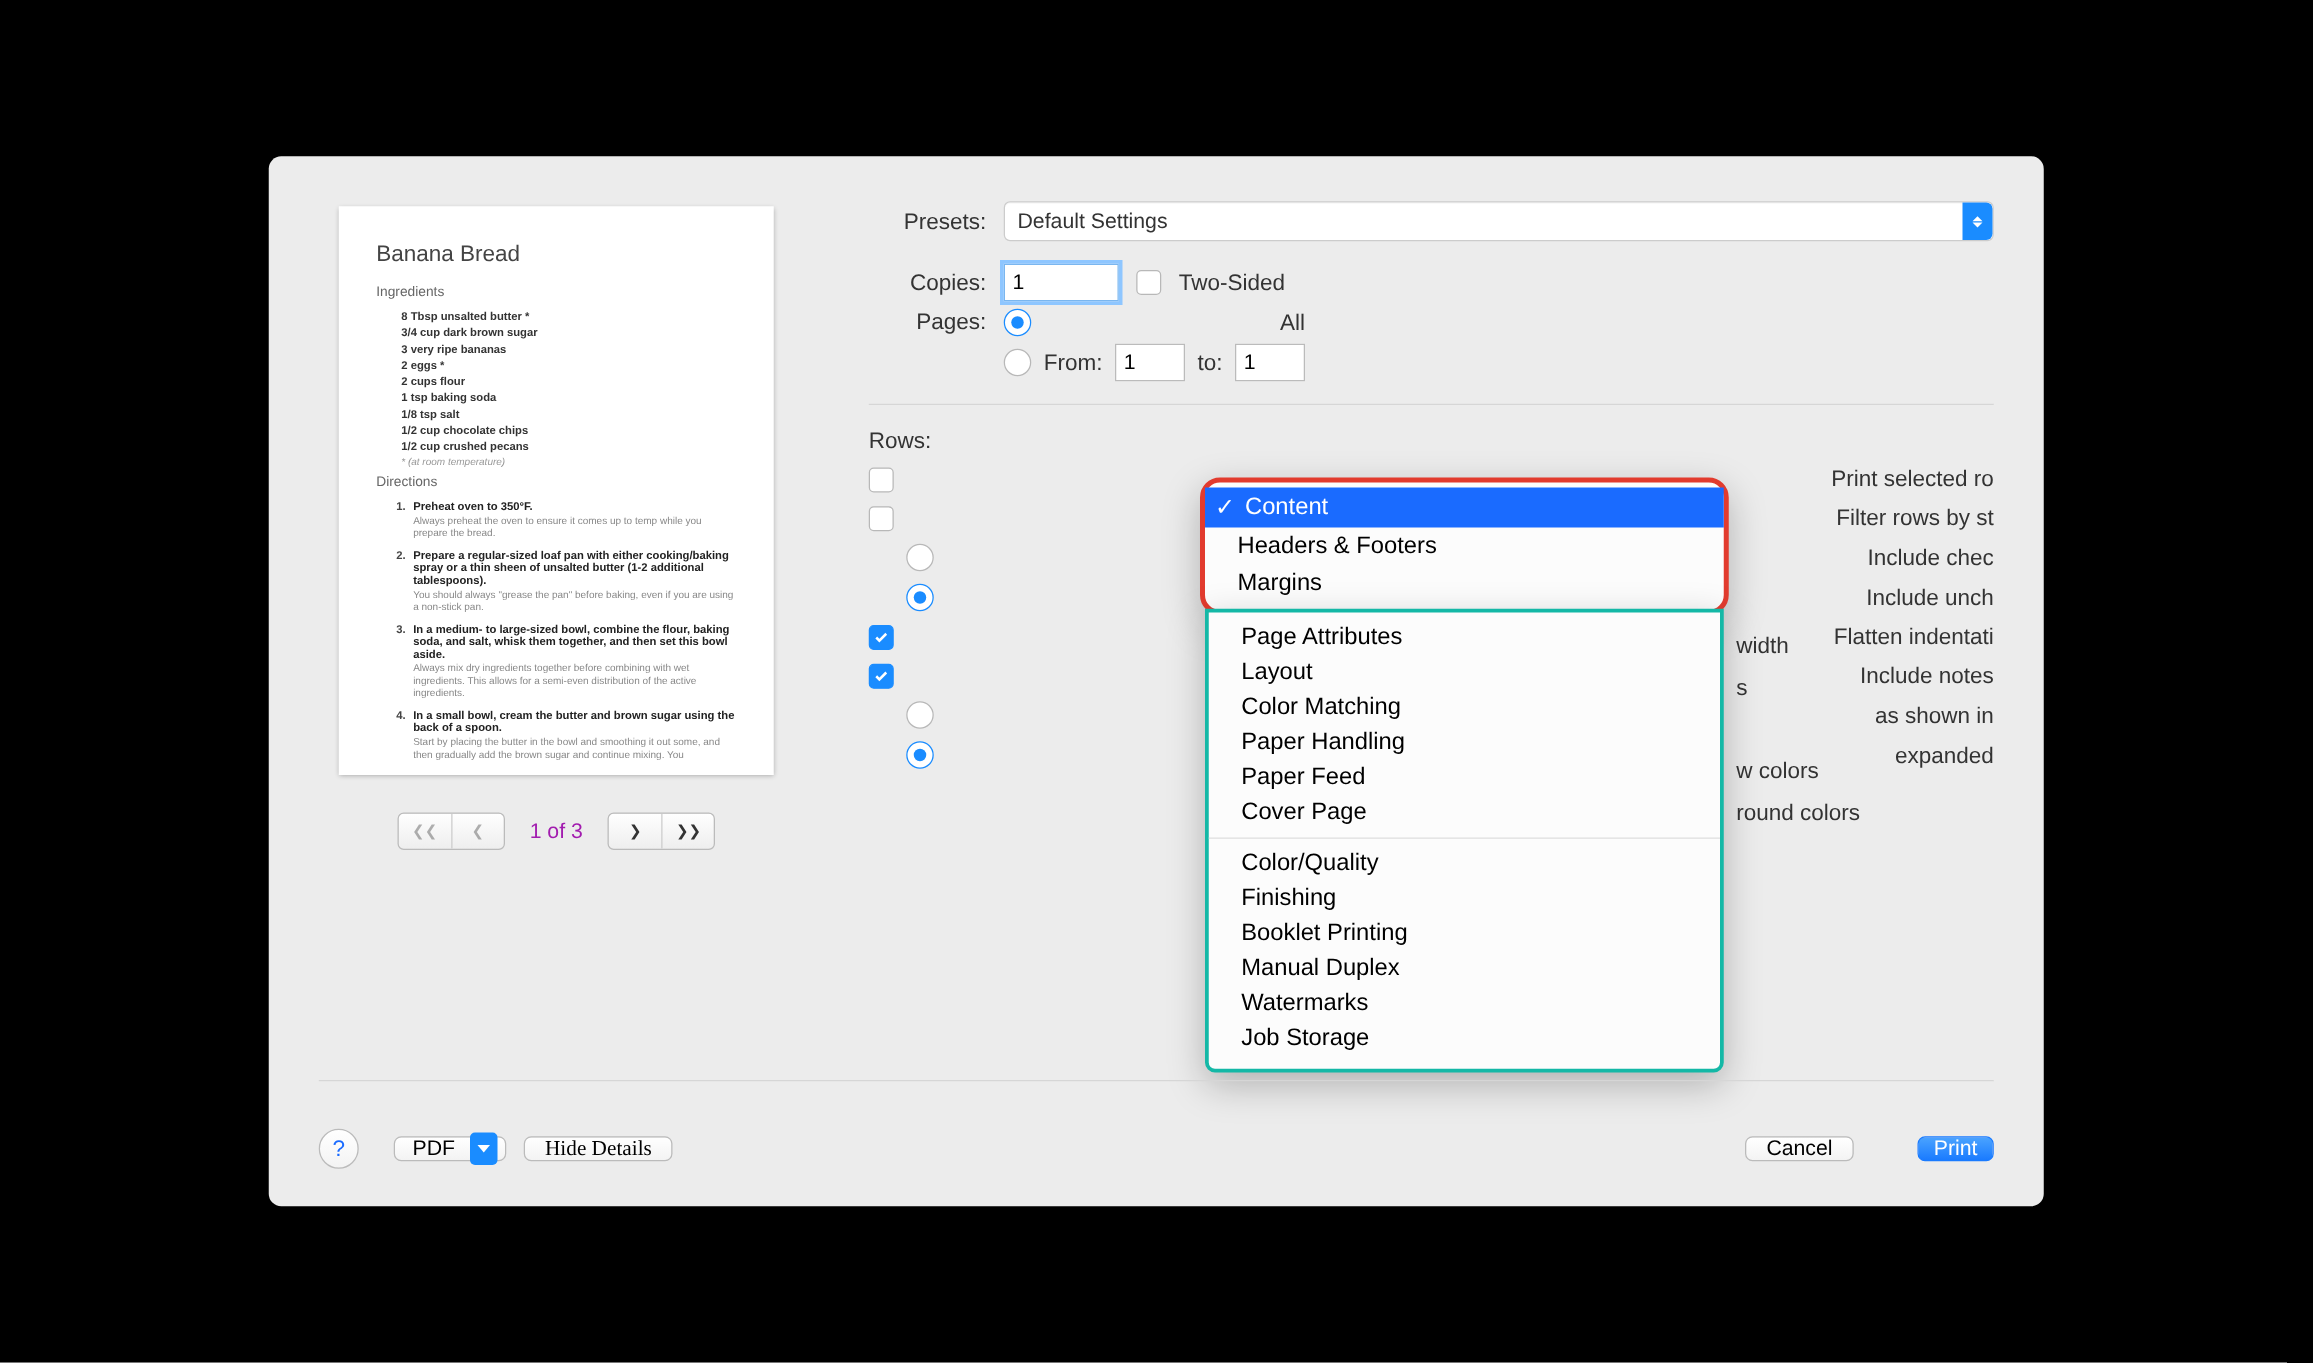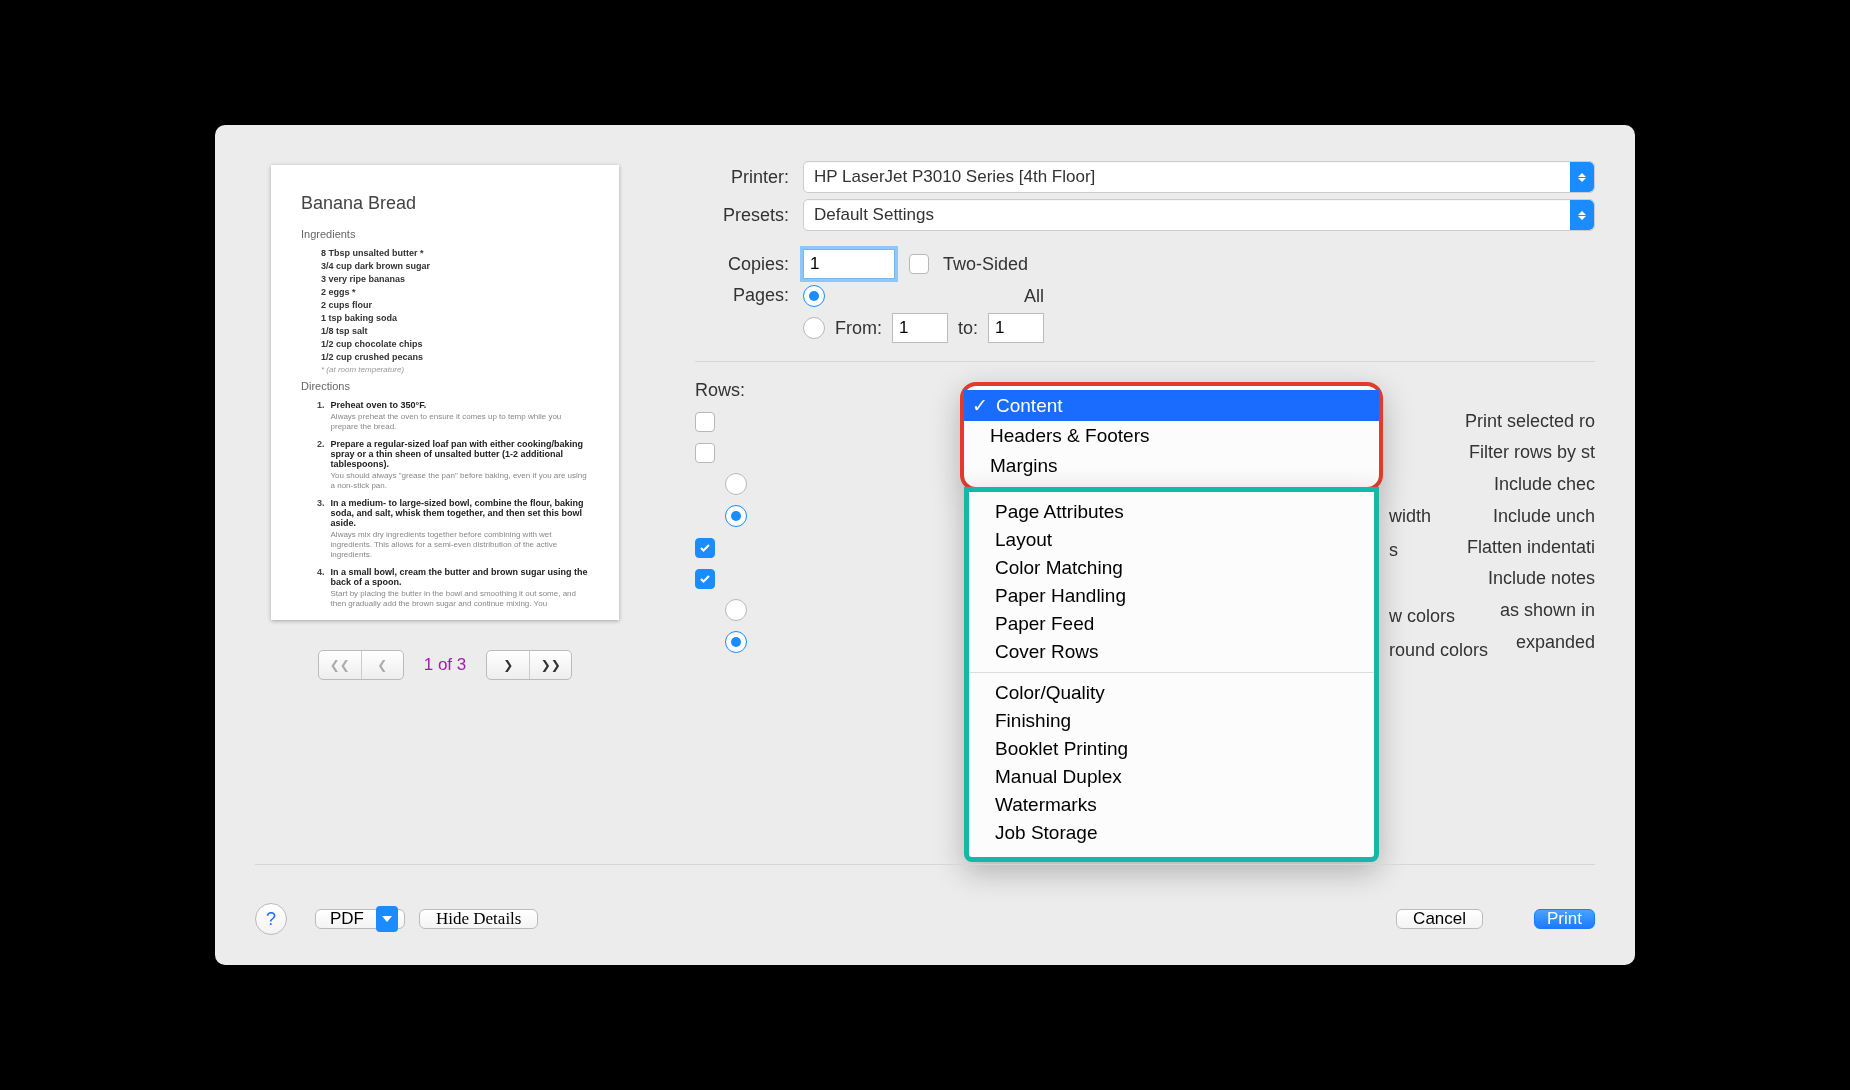--- a/index.html
+++ b/index.html
@@ -100,21 +100,21 @@
     padding: 4px 0 6px;
     font-size:19px;
   }
   .popover .item { padding:4px 26px; display:flex; align-items:center; gap:10px;}
   .popover .item.sel { background:#1a6bff; color:#fff; }
   .popover .item.sel::before {
     content:"✓"; margin-left:-18px; width:14px; display:inline-block;
   }
   .popover-below {
     position:absolute; left:749px; top:362px; width:415px;
-    background:#fcfcfc; border:5px solid #14b8a6; border-radius:0 0 8px 8px;
+    background:#fcfcfc; border:3px solid #14b8a6; border-radius:0 0 8px 8px;
     box-shadow:0 10px 30px rgba(0,0,0,.25);
     padding:6px 0 10px; font-size:19px;
   }
   .popover-below .item { padding:3px 26px; }
 
   
   .dialog-hr { position:absolute; left:40px; right:40px; bottom:100px; border:none; border-top:1px solid #d6d6d6;}
   .footer {
     position:absolute; left:40px; right:40px; bottom:30px; display:flex; align-items:center;
   }
@@ -203,27 +203,20 @@
         <span class="pager-label">1 of 3</span>
         <div class="pager-group">
           <button class="pager-btn enabled">❯</button>
           <button class="pager-btn enabled">❯❯</button>
         </div>
       </div>
     </div>
 
     <div class="form-col">
       <div class="form-row">
-        <span class="lbl">Printer:</span>
-        <div class="select">
-          <span>HP LaserJet P3010 Series [4th Floor]</span>
-          <span class="caret"></span>
-        </div>
-      </div>
-      <div class="form-row">
         <span class="lbl">Presets:</span>
         <div class="select">
           <span>Default Settings</span>
           <span class="caret"></span>
         </div>
       </div>
       <div class="form-row" style="margin-top:18px;">
         <span class="lbl">Copies:</span>
         <input class="input focused" style="width: 92px;" value="1">
         <span class="checkbox-dummy"></span>
@@ -307,21 +300,21 @@
         <div class="item">Margins</div>
       </div>
   </div>
   <div class="popover-below">
     <div id="pop2">
         <div class="item">Page Attributes</div>
         <div class="item">Layout</div>
         <div class="item">Color Matching</div>
         <div class="item">Paper Handling</div>
         <div class="item">Paper Feed</div>
-        <div class="item">Cover Rows</div>
+        <div class="item">Cover Page</div>
       </div>
     <div class="sep" style="border-top:1px solid #ddd;margin:6px 0;"></div>
     <div id="pop3">
         <div class="item">Color/Quality</div>
         <div class="item">Finishing</div>
         <div class="item">Booklet Printing</div>
         <div class="item">Manual Duplex</div>
         <div class="item">Watermarks</div>
         <div class="item">Job Storage</div>
       </div>

